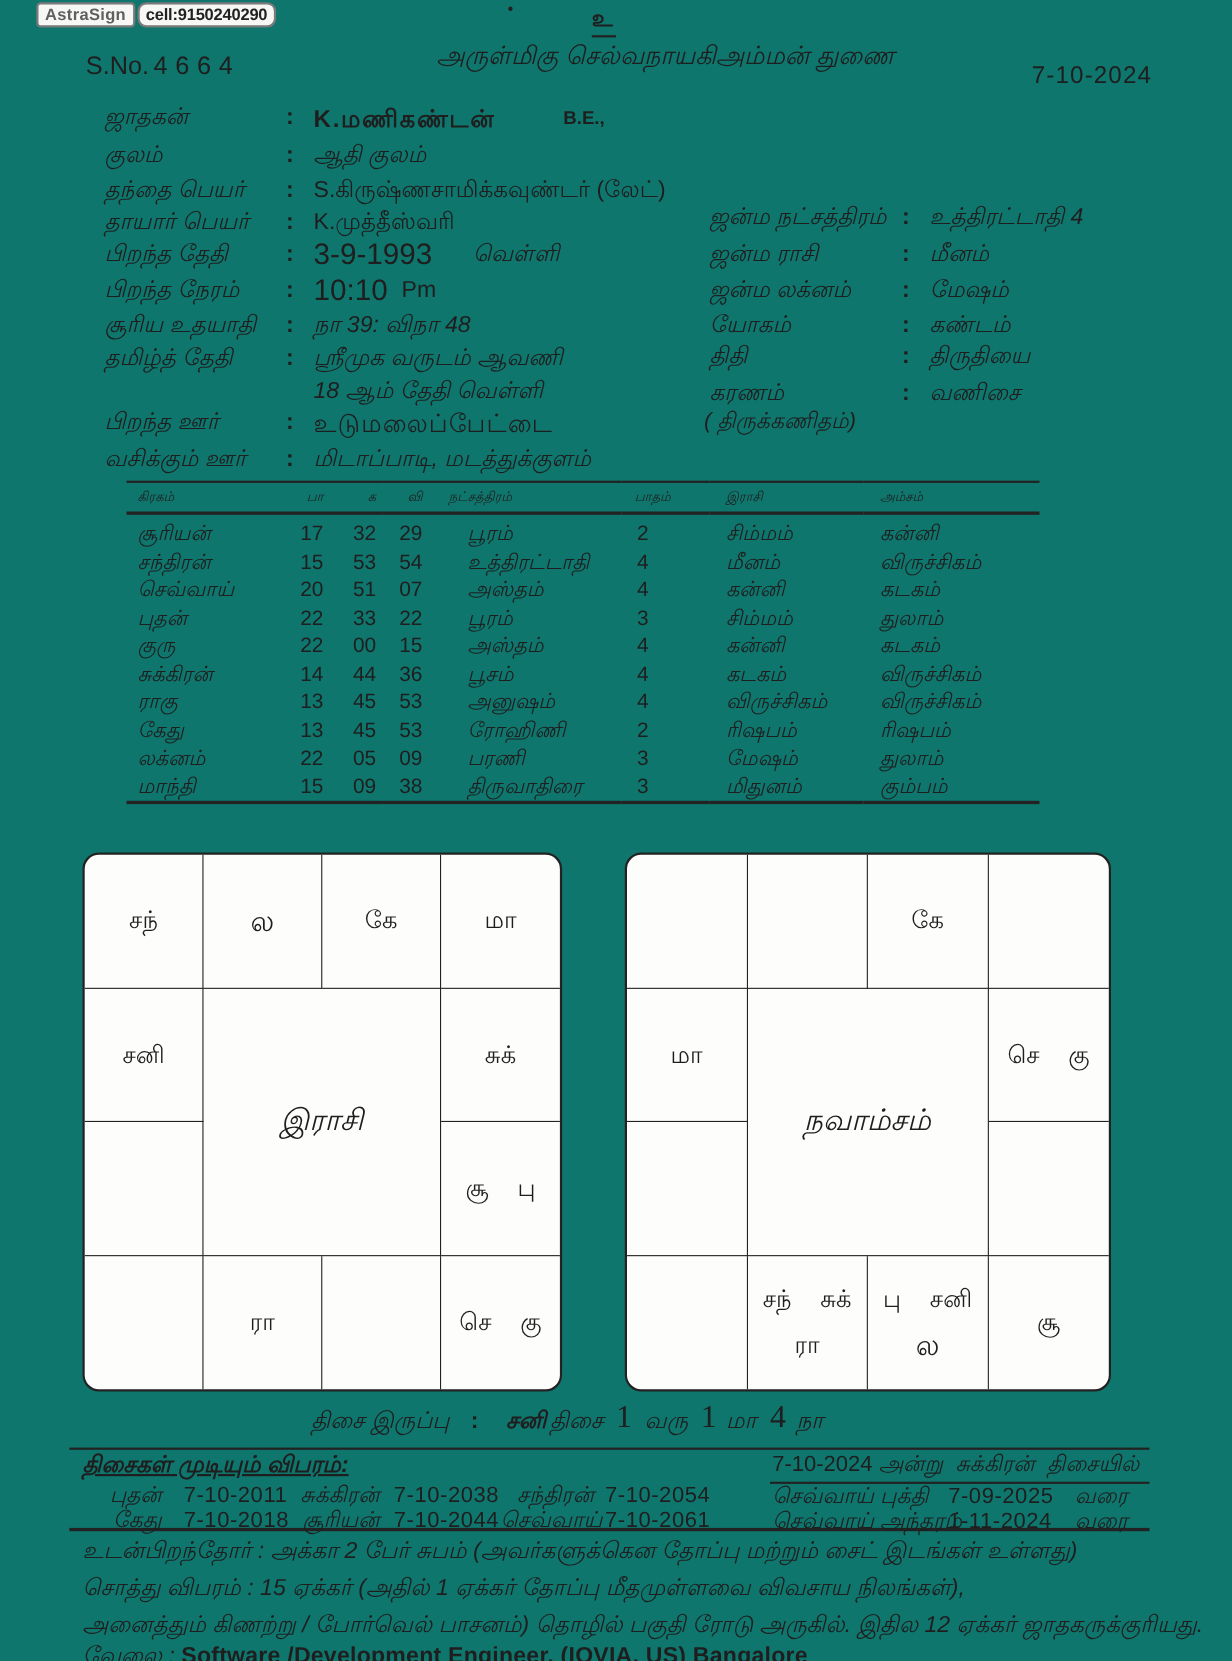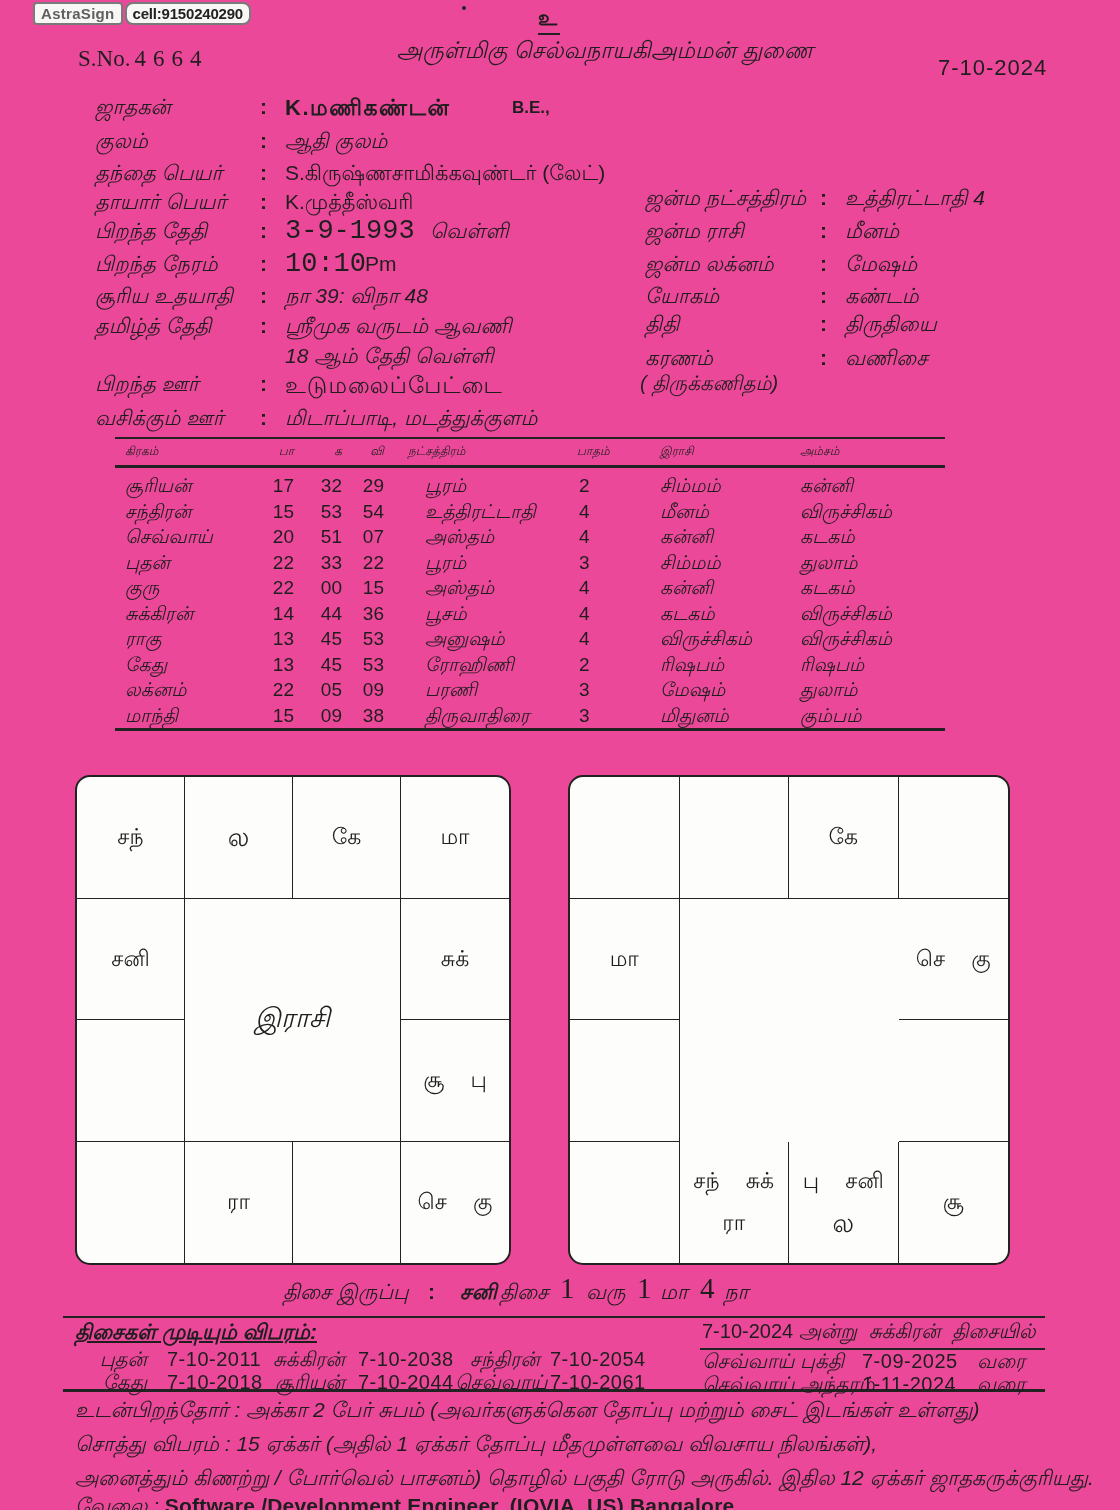--- a/index.html
+++ b/index.html
@@ -1,42 +1,42 @@
 <!DOCTYPE html>
 <html><head>
 <meta charset="utf-8">
 <style>
   html,body{margin:0;padding:0;background:#e8e8e8;}
-  .page{position:relative;width:1120px;height:1510px;margin:0 auto;background:#ec4899;color:#1e1e1e;
+  .page{position:relative;width:1120px;height:1510px;margin:0 auto;background:#0f766e;color:#1e1e1e;
         font-family:"Liberation Sans","DejaVu Sans",sans-serif;overflow:hidden;}
   .ta{font-style:italic;}
   .up{font-style:normal;}
   
   .stamp{position:absolute;left:33px;top:2px;display:flex;align-items:stretch;}
   .stamp-box{border:2px solid #7a7a7a;border-radius:4px;padding:0 6px;font-weight:bold;font-size:15px;line-height:19px;background:#f7f7f5;}
   .stamp-brand{color:#5f5f5f;letter-spacing:.3px;}
   .stamp-cell{color:#222;margin-left:2px;border-radius:8px;letter-spacing:-0.2px;}
   .dot{position:absolute;left:462px;top:6px;width:4px;height:4px;background:#222;border-radius:50%;}
   .invocation{position:absolute;left:538px;top:6px;font-weight:bold;font-size:21px;border-bottom:2px solid #222;padding:0 3px 0 0;}
-  .sno{position:absolute;left:78px;top:46px;font-family:Liberation Serif, serif;font-size:23px;}
+  .sno{position:absolute;left:78px;top:46px;font-family:Liberation Sans, sans-serif;font-size:23px;}
   .sno .num{letter-spacing:7px;margin-left:4px;}
   .doc-title{position:absolute;left:605px;top:37px;transform:translateX(-50%);font-size:23px;font-style:italic;white-space:nowrap;}
   .doc-date{position:absolute;left:938px;top:55px;font-size:22px;letter-spacing:1px;}
   
   .details{position:absolute;left:0;top:88px;width:1120px;height:352px;}
   .drow{position:absolute;left:0;width:1120px;height:32px;font-size:21px;}
   .drow .lab{position:absolute;left:95px;font-style:italic;white-space:nowrap;}
   .drow .cln{position:absolute;left:260px;font-weight:bold;}
   .drow .val{position:absolute;left:285px;white-space:nowrap;}
   .drow .lab2{position:absolute;left:645px;font-style:italic;white-space:nowrap;}
   .drow .cln2{position:absolute;left:820px;font-weight:bold;}
   .drow .val2{position:absolute;left:845px;font-style:italic;white-space:nowrap;}
   .bold-name{font-weight:bold;font-size:22px;letter-spacing:1.5px;}
   .degree{position:absolute;left:512px;font-weight:bold;font-size:17px;top:3px;}
-  .serifnum{font-family:Liberation Mono, monospace;font-size:27px;font-style:normal;top:-3px;}
+  .serifnum{font-family:Liberation Sans, sans-serif;font-size:27px;font-style:normal;top:-3px;}
   .dayword{position:absolute;left:430px;font-style:italic;}
   .ampm{position:absolute;left:365px;font-style:normal;font-size:21px;}
   .place-name{font-weight:normal;font-size:23px;letter-spacing:1px;font-style:normal;}
   .method{position:absolute;left:640px;font-style:italic;font-size:20px;}
   
   .ptable{position:absolute;left:115px;top:437px;width:830px;border-collapse:collapse;table-layout:fixed;
           border-top:2px solid #222;border-bottom:3px solid #222;}
   .ptable th{font-weight:normal;font-style:italic;font-size:12px;text-align:left;padding:5px 0 6px 0;border-bottom:3px solid #222;}
   .ptable td{font-size:19px;padding:0;line-height:25.5px;white-space:nowrap;}
   .ptable .c0{padding-left:10px;font-style:italic;}
@@ -382,20 +382,21 @@
       </div>
     <div class="cell p3">
         <div class="lb">கே</div>
       </div>
     <div class="cell p4">
         <div class="lb"></div>
       </div>
     <div class="cell p5">
         <div class="lb">மா</div>
       </div>
+    <div class="ctr">நவாம்சம்</div>
     <div class="cell p6">
         <div class="lb">செ கு</div>
       </div>
     <div class="cell p7">
         <div class="lb"></div>
       </div>
     <div class="cell p8">
         <div class="lb"></div>
       </div>
     <div class="cell p9">

